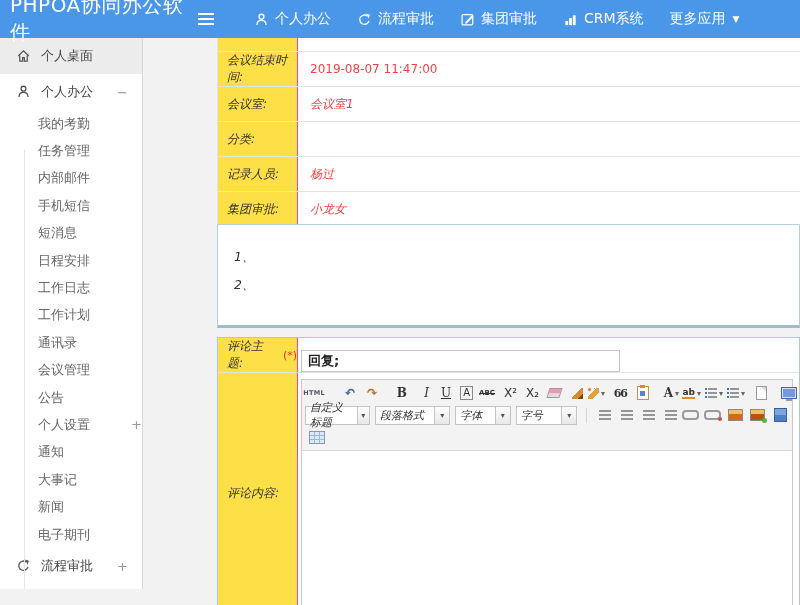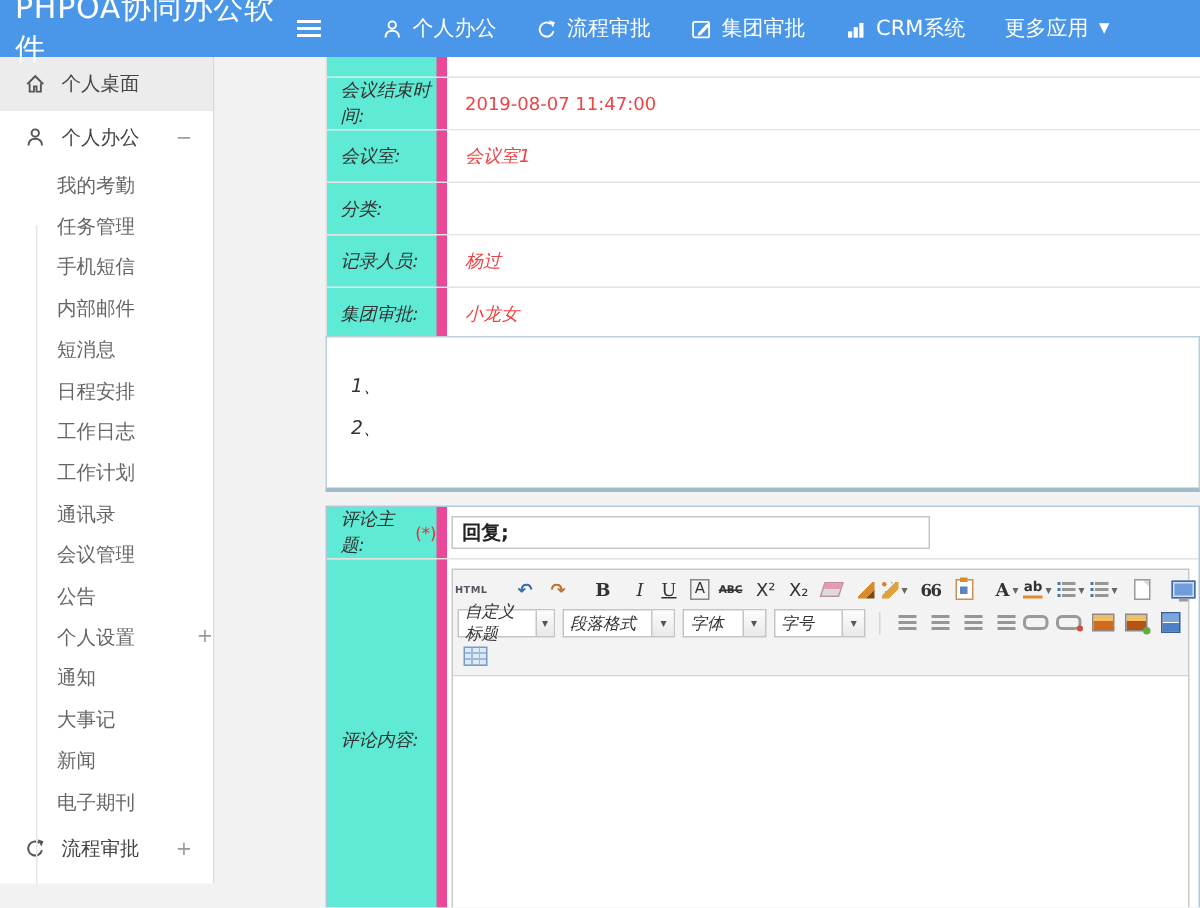--- a/index.html
+++ b/index.html
@@ -29,36 +29,36 @@
     font-size:13px;color:#666;cursor:pointer}
   .suffix{margin-left:auto;color:#999;font-size:13px}
   .sub-guide{position:absolute;left:24px;top:112px;height:458px;width:1px;background:#e6e6e6}
   
   .main{position:absolute;top:38px;left:143px;right:0;bottom:0;background:#f2f2f2;overflow:hidden}
   .panel{position:absolute;left:74px;right:0}
   
   .info-table{top:0;border-left:1px solid #e3e3e3}
   .m-row{display:flex;height:34px;background:#fff;border-bottom:1px solid #e3e3e3}
   .m-row.partial{height:13px}
-  .lbl{width:80px;box-sizing:border-box;background:#5eead4;border-right:7px solid #ec4899;
+  .lbl{width:80px;box-sizing:border-box;background:#fde047;border-right:1px solid #ec4899;
     display:flex;align-items:center;padding-left:9px;font-size:12px;font-style:italic;color:#333}
   .val{display:flex;align-items:center;padding-left:12px;font-size:12px;font-style:italic;color:#ef4444}
   .val.plain{font-style:normal}
   
   .minutes{top:186px;height:82px;background:#fff;border:1px solid #b9cedb;
     border-bottom:3px solid #9fbccb;padding:18px 0 0 16px;box-sizing:content-box}
   .minutes div{font-size:12.5px;color:#333;line-height:28px;font-style:italic}
   
   .comment{top:299px;bottom:-10px;background:#fff;border:1px solid #abc8dc;box-sizing:border-box}
   .c-row{display:flex}
   .c-row.subject{height:34px;border-bottom:1px solid #e3e3e3}
   .c-row.content{position:absolute;top:35px;bottom:0;left:0;right:0}
   .c-row .lbl{flex:none}
   .req{color:#e03131;font-style:normal;margin-left:4px;font-size:11px}
-  .subj-val{flex:1;display:flex;align-items:center}
+  .subj-val{flex:1;display:flex;align-items:flex-end}
   .subj-input{width:305px;height:20px;border:1px solid #c6c6c6;margin-left:3px;padding:0 6px;
     font-weight:bold;font-size:13px;color:#222;font-family:inherit;background:#fff}
   
   .editor{margin:6px 0 0 3px;width:492px;border:1px solid #c9c9c9;background:#fff;box-sizing:border-box}
   .ed-toolbar{background:#f3f3f3;border-bottom:1px solid #d4d4d4;padding:2px 3px}
   .ed-row{display:flex;align-items:center;height:22px}
   .ed-btn{min-width:18px;height:18px;display:inline-flex;align-items:center;justify-content:flex-end;
     margin:0 1px;font-size:12px;color:#333;cursor:pointer;border-radius:2px;padding:0 1px}
   .ed-sep{width:1px;height:15px;background:#d6d6d6;margin:0 4px}
   .ed-caret{font-size:8px;color:#666;margin-left:2px}
@@ -184,24 +184,24 @@
         <span>个人办公</span>
         <span class="suffix">−</span>
       </div>
       <div class="sd-sub">
         <span>我的考勤</span>
       </div>
       <div class="sd-sub">
         <span>任务管理</span>
       </div>
       <div class="sd-sub">
+        <span>内部邮件</span>
+      </div>
+      <div class="sd-sub">
         <span>手机短信</span>
-      </div>
-      <div class="sd-sub">
-        <span>内部邮件</span>
       </div>
       <div class="sd-sub">
         <span>短消息</span>
       </div>
       <div class="sd-sub">
         <span>日程安排</span>
       </div>
       <div class="sd-sub">
         <span>工作日志</span>
       </div>

